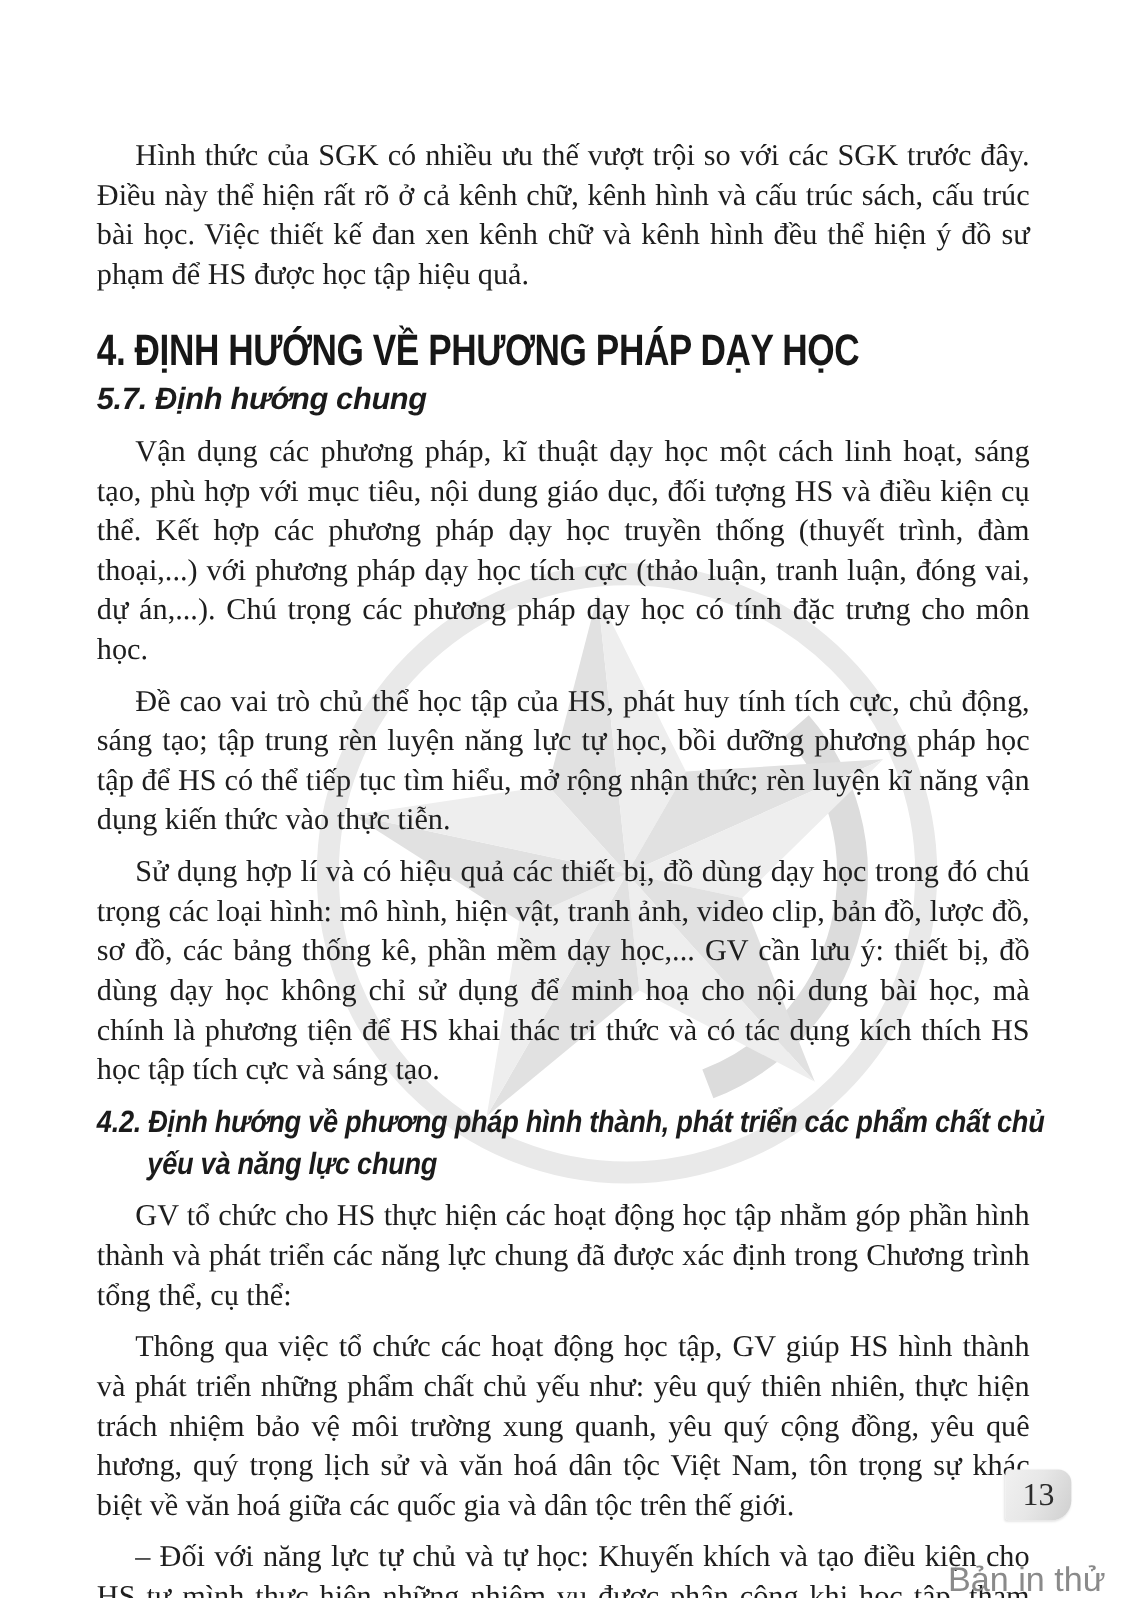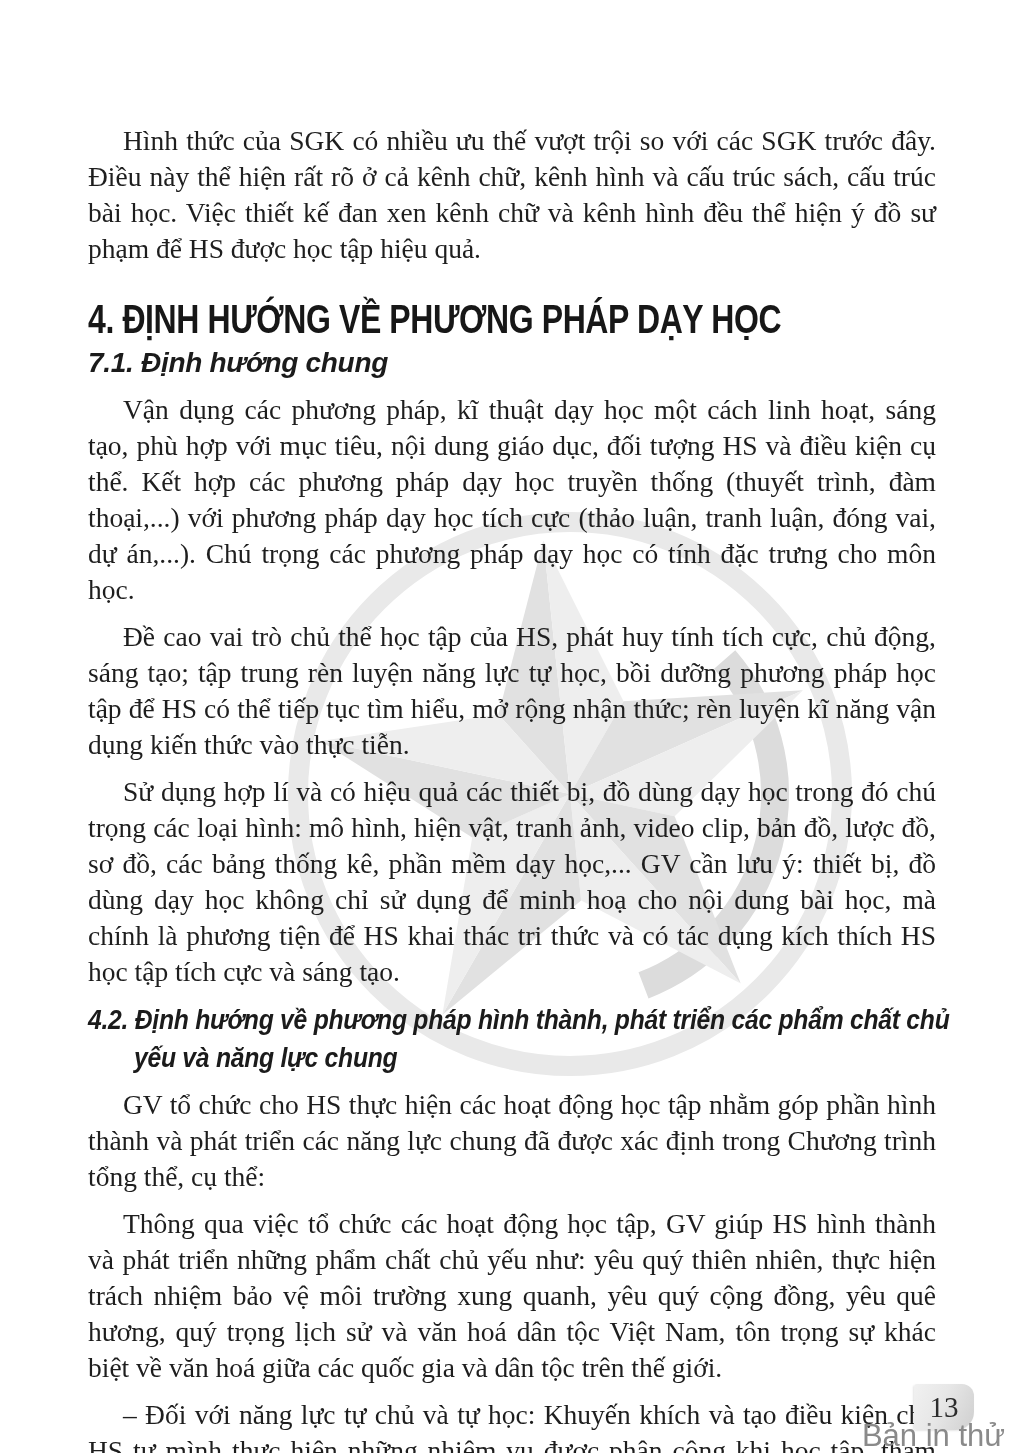--- a/index.html
+++ b/index.html
@@ -64,21 +64,21 @@
     width: 960px;
     transform: scaleX(0.883);
     transform-origin: 0 0;
   }
   h2.sub.hang {
     padding-left: 52px;
     text-indent: -52px;
   }
   .page-badge {
     position: absolute;
-    left: 914px; top: 1352px;
+    left: 914px; top: 1304px;
     width: 60px; height: 46px;
     background: linear-gradient(115deg, #f1f1f1 0%, #e7e7e7 45%, #cfcfcf 100%);
     border-radius: 3px 12px 18px 3px;
     box-shadow: -1px 1px 2px rgba(0,0,0,0.10);
     display: flex; align-items: center; justify-content: center;
     z-index: 2;
   }
   .page-badge span {
     font-family: "Liberation Serif", serif;
     font-size: 29px;
@@ -115,21 +115,21 @@
       <polygon points="300,300 57.5,221.2 237.1,213.4" fill="#eeeeee"></polygon>
     </g>
   </svg>
 
   <div class="content">
 
     <p class="body">Hình thức của SGK có nhiều ưu thế vượt trội so với các SGK trước đây. Điều này thể hiện rất rõ ở cả kênh chữ, kênh hình và cấu trúc sách, cấu trúc bài học. Việc thiết kế đan xen kênh chữ và kênh hình đều thể hiện ý đồ sư phạm để HS được học tập hiệu quả.</p>
 
     <h1 class="sec">4. ĐỊNH HƯỚNG VỀ PHƯƠNG PHÁP DẠY HỌC</h1>
 
-    <h2 class="sub">7.1. Định hướng chung</h2>
+    <h2 class="sub">5.7. Định hướng chung</h2>
 
     <p class="body">Vận dụng các phương pháp, kĩ thuật dạy học một cách linh hoạt, sáng tạo, phù hợp với mục tiêu, nội dung giáo dục, đối tượng HS và điều kiện cụ thể. Kết hợp các phương pháp dạy học truyền thống (thuyết trình, đàm thoại,...) với phương pháp dạy học tích cực (thảo luận, tranh luận, đóng vai, dự án,...). Chú trọng các phương pháp dạy học có tính đặc trưng cho môn học.</p>
 
     <p class="body">Đề cao vai trò chủ thể học tập của HS, phát huy tính tích cực, chủ động, sáng tạo; tập trung rèn luyện năng lực tự học, bồi dưỡng phương pháp học tập để HS có thể tiếp tục tìm hiểu, mở rộng nhận thức; rèn luyện kĩ năng vận dụng kiến thức vào thực tiễn.</p>
 
     <p class="body">Sử dụng hợp lí và có hiệu quả các thiết bị, đồ dùng dạy học trong đó chú trọng các loại hình: mô hình, hiện vật, tranh ảnh, video clip, bản đồ, lược đồ, sơ đồ, các bảng thống kê, phần mềm dạy học,... GV cần lưu ý: thiết bị, đồ dùng dạy học không chỉ sử dụng để minh hoạ cho nội dung bài học, mà chính là phương tiện để HS khai thác tri thức và có tác dụng kích thích HS học tập tích cực và sáng tạo.</p>
 
     <h2 class="sub condensed hang">4.2. Định hướng về phương pháp hình thành, phát triển các phẩm chất chủ yếu và năng lực chung</h2>
 
     <p class="body">GV tổ chức cho HS thực hiện các hoạt động học tập nhằm góp phần hình thành và phát triển các năng lực chung đã được xác định trong Chương trình tổng thể, cụ thể:</p>

